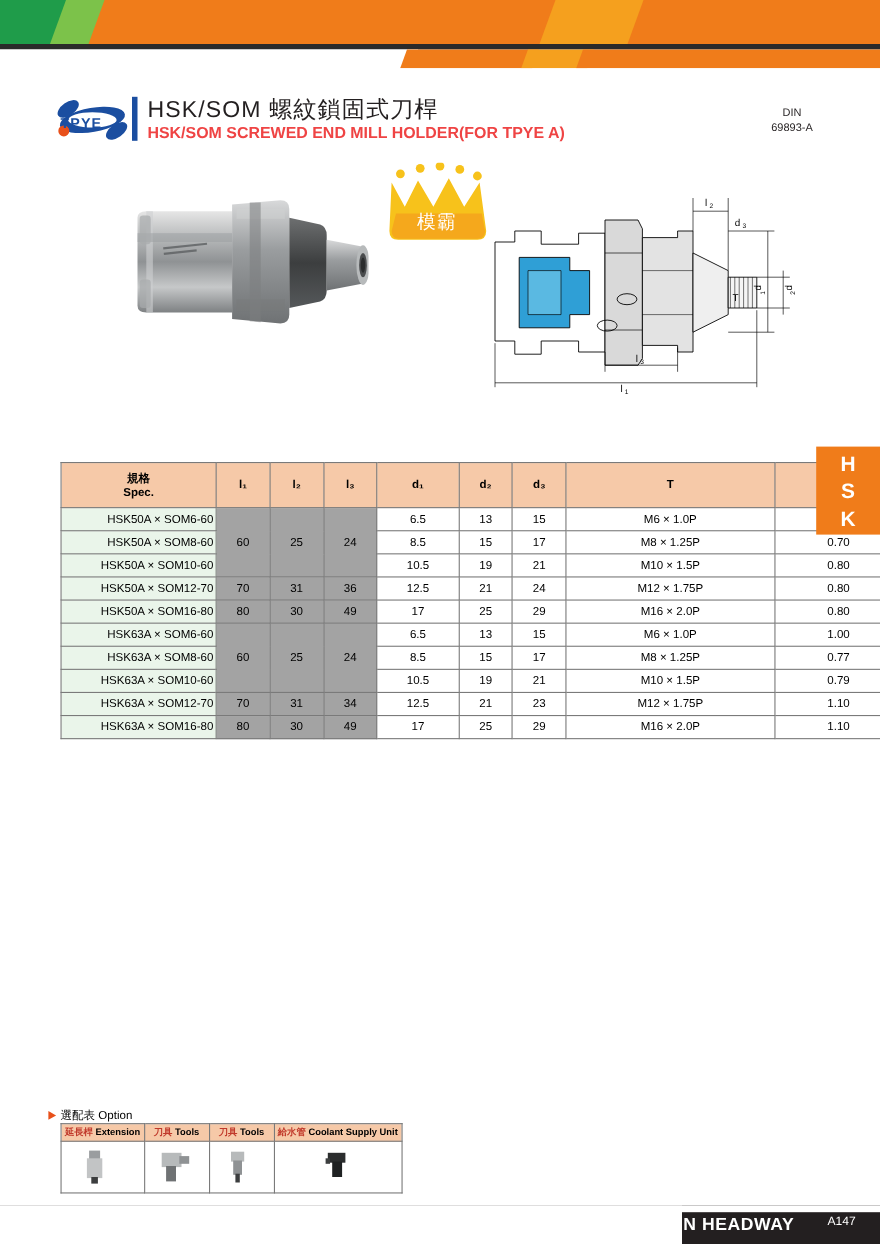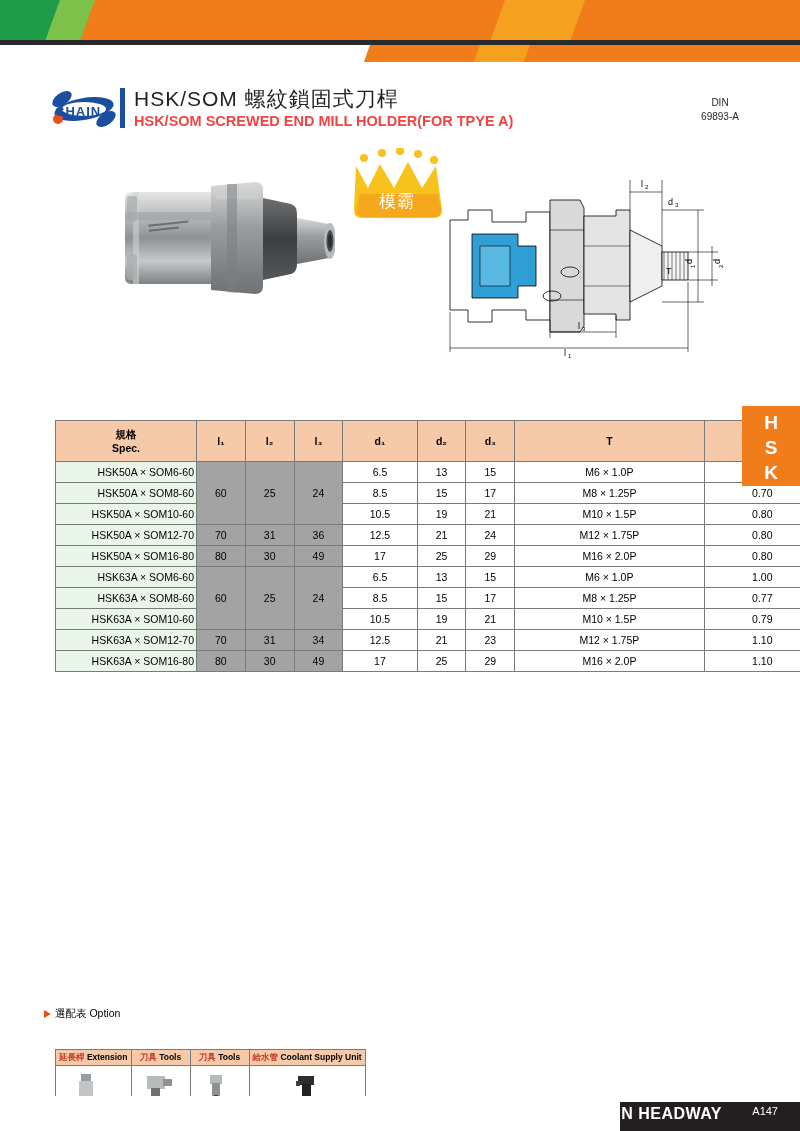--- a/index.html
+++ b/index.html
@@ -133,21 +133,21 @@
     font-size: 10.5px; color: #000;
   }
   .option-arrow {
     position: absolute; left: 44px; top: 1010px;
     width: 0; height: 0;
     border-left: 7px solid #e8501a;
     border-top: 4.5px solid transparent;
     border-bottom: 4.5px solid transparent;
   }
   .option-table {
-    position: absolute; left: 55px; top: 1049px;
+    position: absolute; left: 55px; top: 1021px;
     border-collapse: collapse;
     font-size: 8.5px;
   }
   .option-table th {
     background: #f6c9a8;
     border: 1px solid #7a7a7a;
     height: 15px;
     font-weight: bold;
     font-size: 8.5px;
     padding: 0 3px;
@@ -206,21 +206,21 @@
   <div class="band-low band-low-3"></div>
 </div>
 
 <svg class="logo" viewBox="0 0 72 42">
   <ellipse cx="36" cy="21" rx="30" ry="11" fill="#1b4ea0" transform="rotate(-10 36 21)"></ellipse>
   <ellipse cx="14" cy="11" rx="11" ry="6" fill="#1b4ea0" transform="rotate(-35 14 11)"></ellipse>
   <ellipse cx="58" cy="31" rx="11" ry="6" fill="#1b4ea0" transform="rotate(-35 58 31)"></ellipse>
   <ellipse cx="36" cy="21" rx="22" ry="7" fill="#ffffff"></ellipse>
   <circle cx="10" cy="31" r="5" fill="#e8501a"></circle>
 </svg>
-<div class="logo-text">CHAIN</div>
+<div class="logo-text">TPYE</div>
 
 <div class="title-bar"></div>
 <div class="title-cn">HSK/SOM 螺紋鎖固式刀桿</div>
 <div class="title-en">HSK/SOM SCREWED END MILL HOLDER(FOR TPYE A)</div>
 <div class="din-label">DIN</div>
 <div class="din-value">69893-A</div>
 
 <svg class="photo" viewBox="0 0 220 190">
   <defs>
     <linearGradient id="steel" x1="0" y1="0" x2="0" y2="1">

